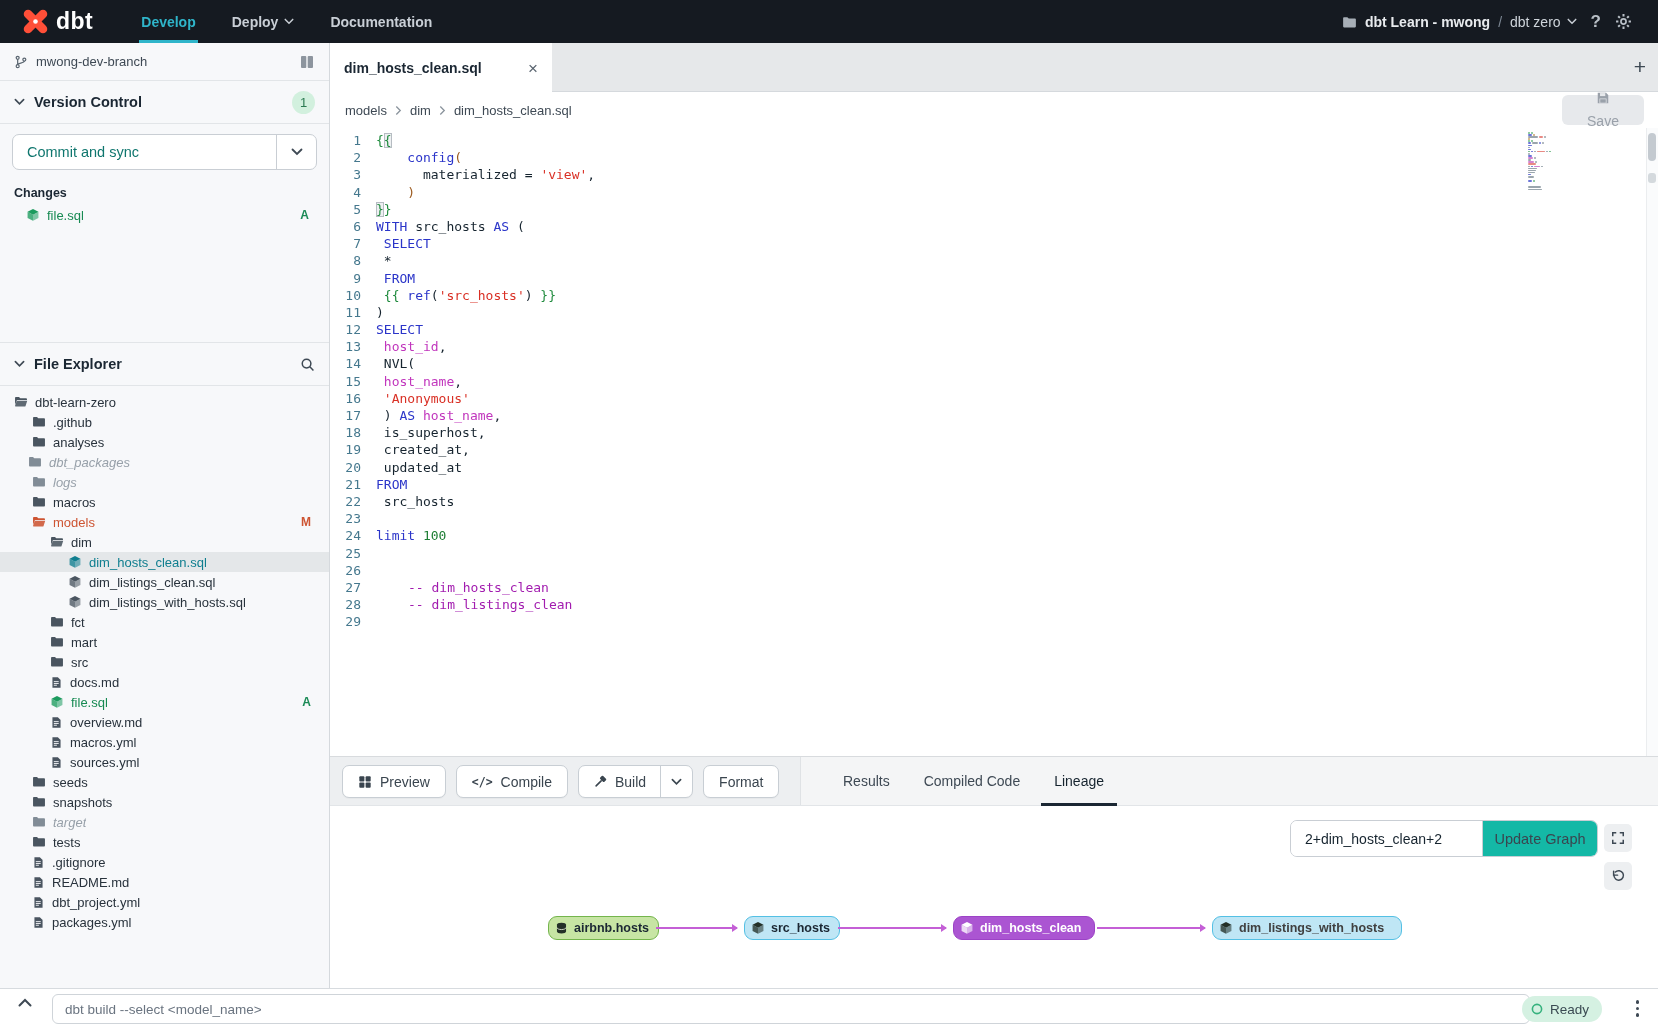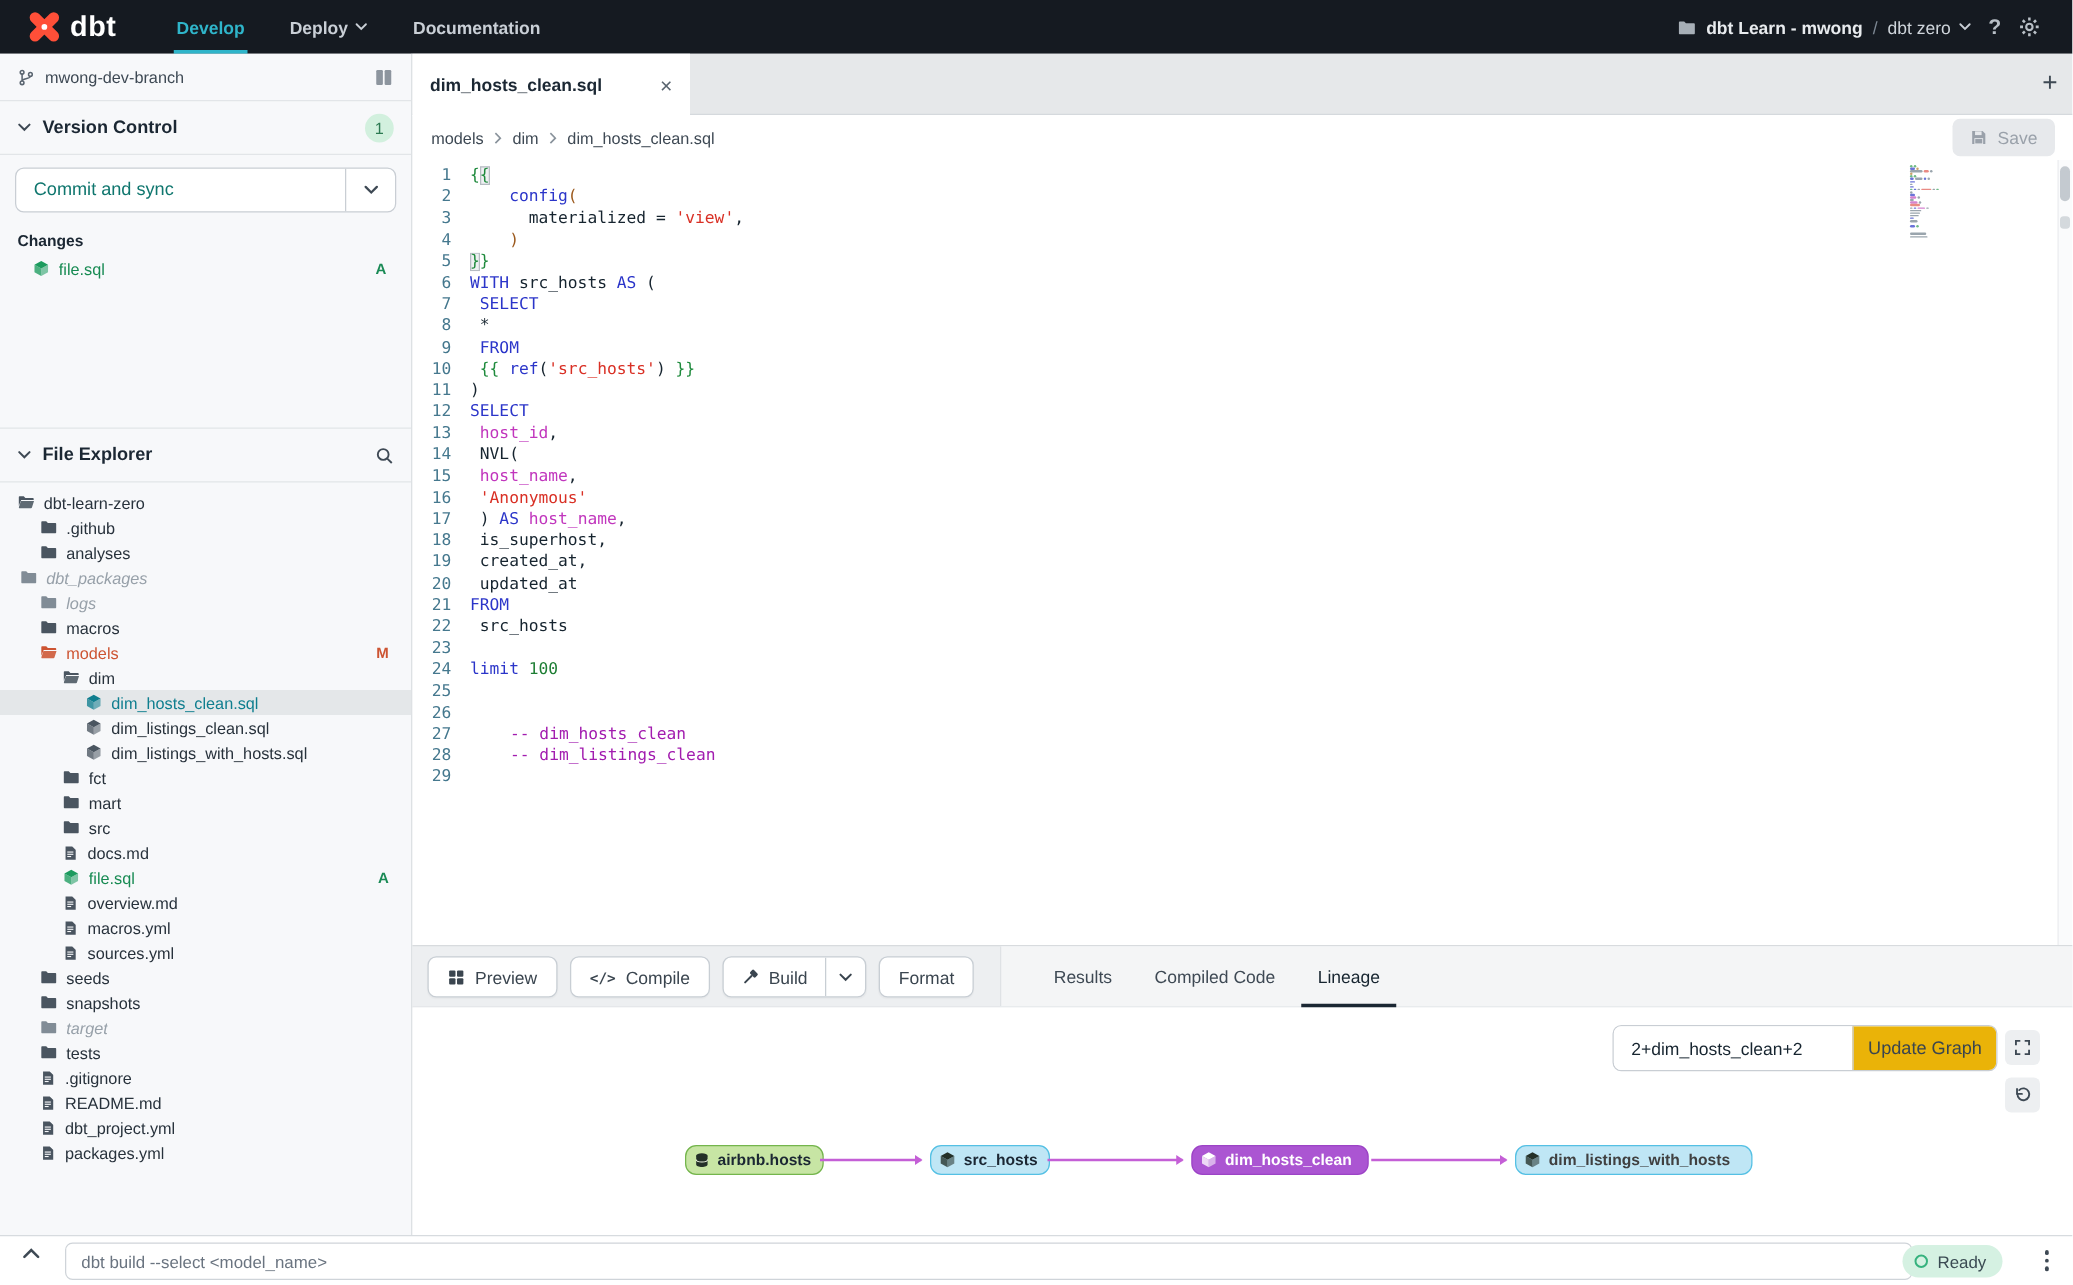--- a/index.html
+++ b/index.html
@@ -56,21 +56,21 @@
 
   
   #tabbar { position:absolute; left:330px; top:43px; right:0; height:49px; background:#e6e8ea; border-bottom:1px solid #d5d9dd; display:flex; align-items:stretch; }
   #file-tab { width:222px; background:#fff; display:flex; align-items:center; padding:0 14px; gap:10px; height:50px; position:relative; z-index:2; }
   #file-tab .ttl { font-size:14px; font-weight:700; color:#1b2733; flex:1; }
   #file-tab .x { color:#5a6570; font-size:17px; cursor:pointer; line-height:1; }
   #tab-plus { position:absolute; right:12px; top:0; bottom:0; display:flex; align-items:center; font-size:21px; color:#3e4954; cursor:pointer; }
   #crumbrow { position:absolute; left:330px; top:92px; right:0; height:36px; background:#fff; display:flex; align-items:center; gap:8px; padding-left:15px; }
   .crumb { font-size:13px; color:#3e4954; cursor:pointer; }
   .crumb-sep { color:#8a939c; display:flex; }
-  #save-btn { position:absolute; right:14px; top:3px; width:82px; height:30px; background:#e7e9ec; border-radius:6px; border:none; display:flex; align-items:center; justify-content:center; gap:8px; color:#9aa1aa; font-size:14px; cursor:default; }
+  #save-btn { position:absolute; right:14px; top:3px; width:82px; height:30px; background:#e7e9ec; border-radius:6px; border:none; display:flex; align-items:center; justify-content:center; gap:8px; color:#9aa1aa; font-size:14px; cursor:default;flex-direction:column; }
 
   
   #codearea { position:absolute; left:330px; top:128px; right:0; height:628px; background:#fff; overflow:hidden; }
   #code-lines { padding-top:5px; font-family:"DejaVu Sans Mono","Liberation Mono",monospace; font-size:13px; }
   .cl { height:17.2px; display:flex; }
   .ln { width:46px; text-align:right; padding-right:15px; color:#45788e; flex:none; }
   .lc { white-space:pre; color:#16242f; }
   .tok-kw { color:#2b35c9; }
   .tok-jinja { color:#1e8a3c; }
   .tok-str { color:#d93025; }
@@ -98,21 +98,21 @@
   .code-glyph { font-family:"DejaVu Sans Mono",monospace; font-size:11.5px; font-weight:bold; }
   #panel-tabs { position:absolute; left:496px; top:0; bottom:0; display:flex; }
   .ptab { display:flex; align-items:center; padding:0 17px; font-size:14px; color:#3e4954; cursor:pointer; position:relative; }
   .ptab.active { color:#16242f; font-weight:500; }
   .ptab.active::after { content:""; position:absolute; left:4px; right:4px; bottom:-1px; height:3px; background:#1b2733; }
 
   
   #lineage { position:absolute; left:330px; top:806px; right:0; height:182px; background:#fff; }
   #selector-group { position:absolute; right:60px; top:14px; display:flex; height:37px; border:1px solid #c9ced4; border-radius:7px; overflow:hidden; background:#fff; }
   #selector-input { width:191px; border:none; outline:none; padding:0 14px; font-size:14px; color:#16242f; font-family:"Liberation Sans",sans-serif; }
-  #update-graph { width:115px; border:none; border-left:1px solid #c9ced4; background:#eab308; font-size:14.5px; color:#3a454f; cursor:pointer; font-family:"Liberation Sans",sans-serif; }
+  #update-graph { width:115px; border:none; border-left:1px solid #c9ced4; background:#14b8a6; font-size:14.5px; color:#3a454f; cursor:pointer; font-family:"Liberation Sans",sans-serif; }
   .side-ic { position:absolute; right:26px; width:28px; height:28px; background:#edeff1; border-radius:5px; display:flex; align-items:center; justify-content:center; color:#3e4954; cursor:pointer; }
   #fullscreen-btn { top:18px; }
   #reset-btn { top:56px; }
   .lnode { position:absolute; top:110px; height:24px; border-radius:9px; border:1.6px solid; display:flex; align-items:center; gap:6px; padding:0 9px 0 6px; font-size:12.5px; font-weight:700; cursor:pointer; white-space:nowrap; }
   .ledge { position:absolute; top:121px; height:1.6px; }
   .ledge::after { content:""; position:absolute; right:-1px; top:-3.2px; border-left:6px solid; border-top:4px solid transparent; border-bottom:4px solid transparent; border-left-color:inherit; }
 
   
   #statusbar { position:absolute; left:0; top:988px; width:1658px; height:40px; background:#fff; border-top:1px solid #d7dbdf; }
   #collapse-chevron { position:absolute; left:18px; top:9px; color:#3e4954; cursor:pointer; }
@@ -272,21 +272,21 @@
         <span class="tname">.github</span>
       </div>
       <div class="trow normal" style="padding-left: 32px;">
         <span class="icn">
           <svg viewBox="0 0 16 16" width="14" height="14" fill="currentColor">
             <path d="M1.2 3.2c0-.5.4-.9.9-.9h3.6l1.5 1.5h6.7c.5 0 .9.4.9.9v7.6c0 .5-.4.9-.9.9H2.1c-.5 0-.9-.4-.9-.9z"></path>
           </svg>
         </span>
         <span class="tname">analyses</span>
       </div>
-      <div class="trow muted" style="padding-left: 16px;">
+      <div class="trow muted" style="padding-left: 28px;">
         <span class="icn">
           <svg viewBox="0 0 16 16" width="14" height="14" fill="currentColor">
             <path d="M1.2 3.2c0-.5.4-.9.9-.9h3.6l1.5 1.5h6.7c.5 0 .9.4.9.9v7.6c0 .5-.4.9-.9.9H2.1c-.5 0-.9-.4-.9-.9z"></path>
           </svg>
         </span>
         <span class="tname">dbt_packages</span>
       </div>
       <div class="trow muted" style="padding-left: 32px;">
         <span class="icn">
           <svg viewBox="0 0 16 16" width="14" height="14" fill="currentColor">

